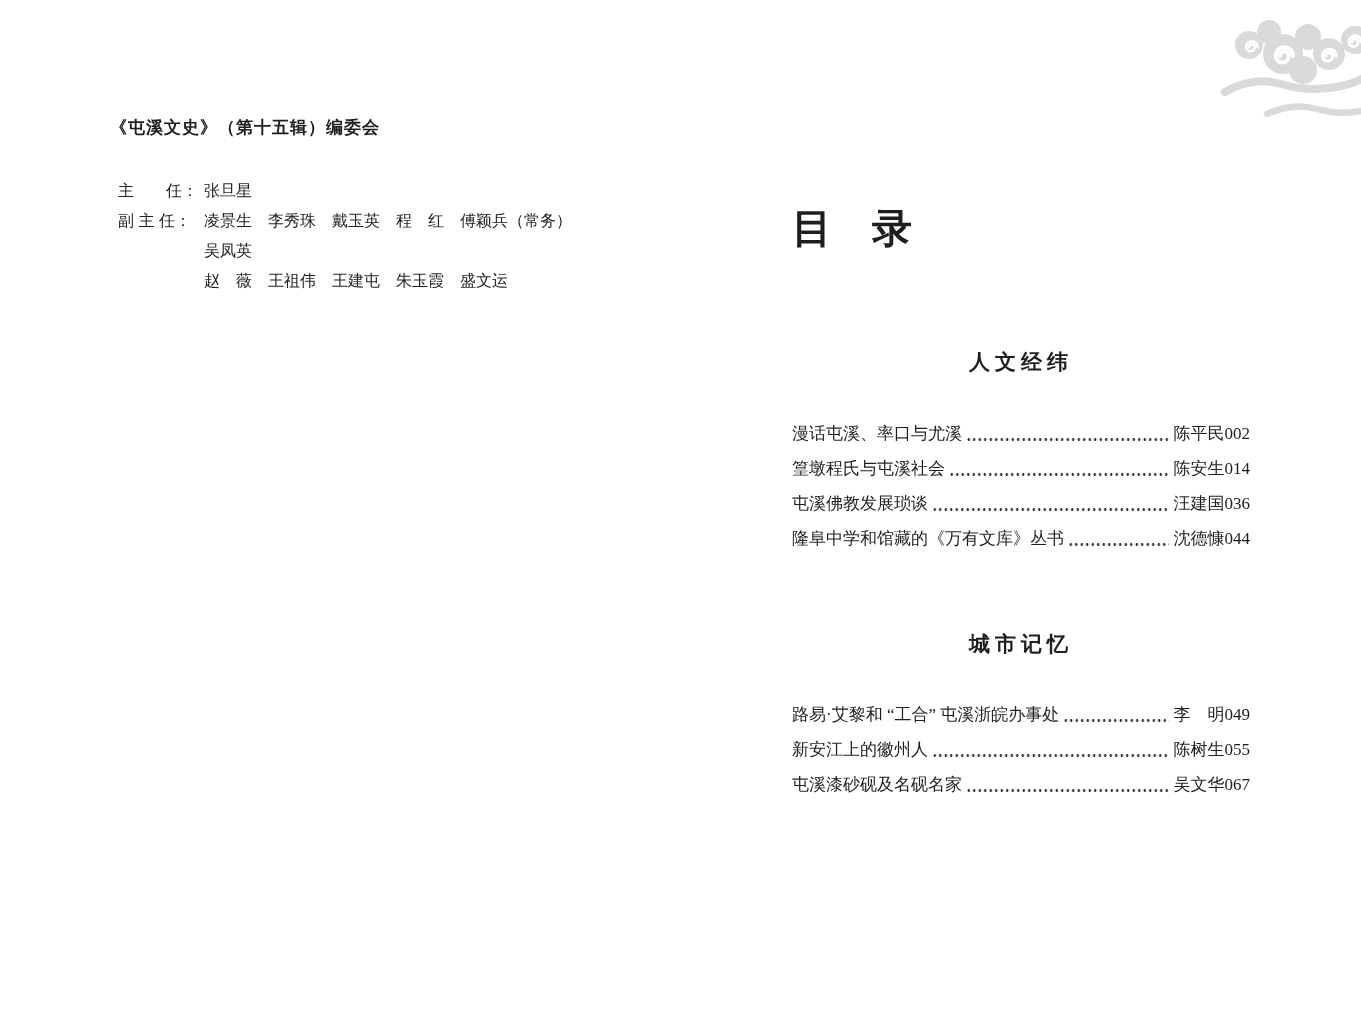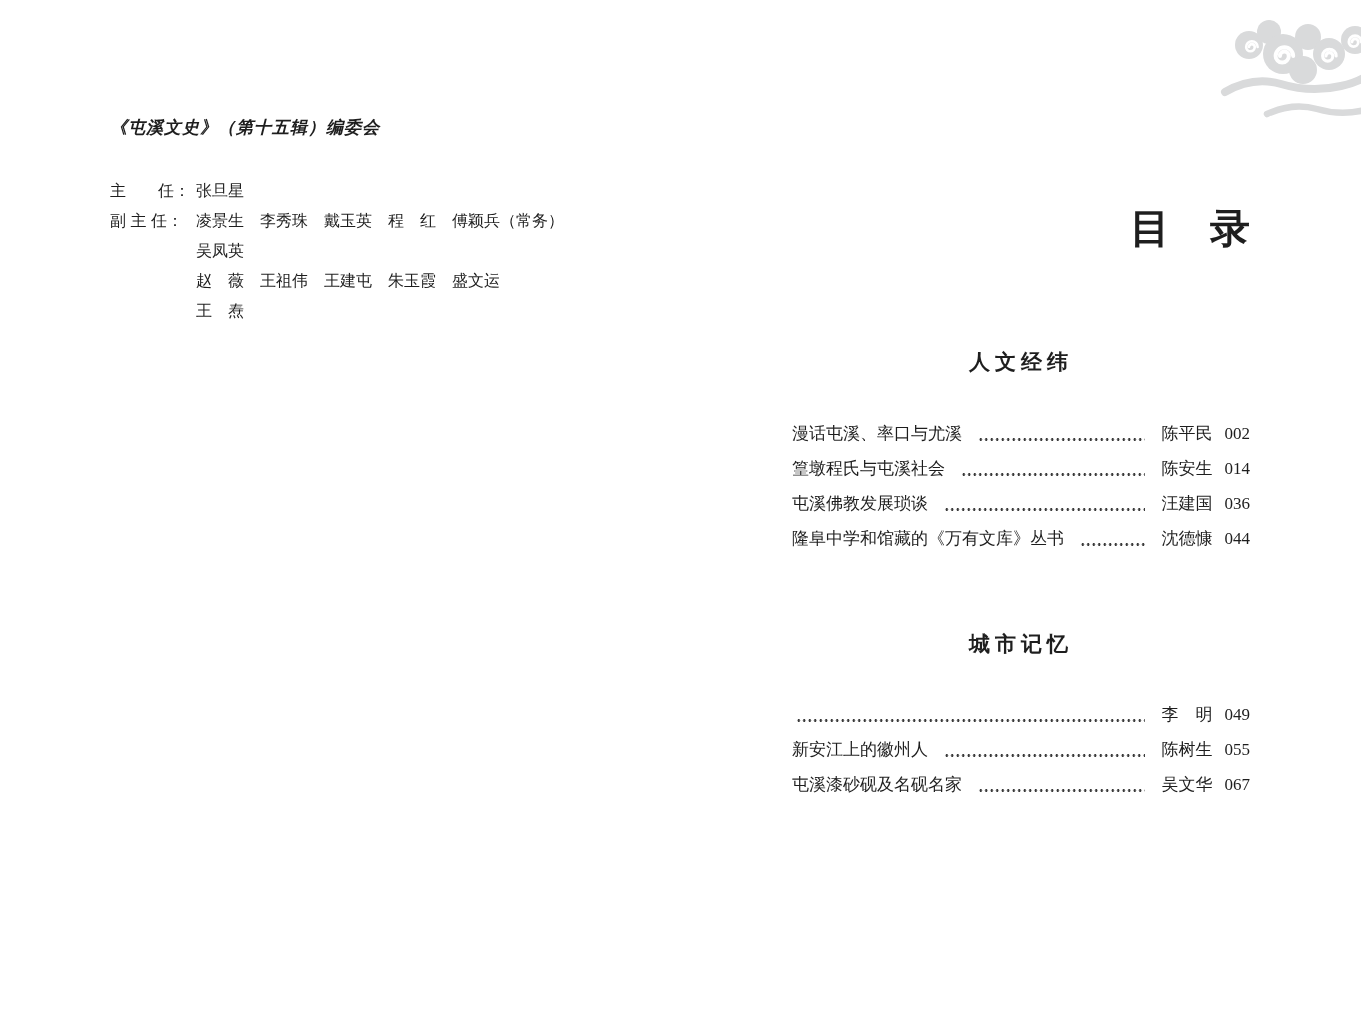--- a/index.html
+++ b/index.html
@@ -27,25 +27,24 @@
   .lp-title {
     position: absolute;
     left: 110px;
     top: 118px;
     font-size: 17px;
     font-weight: bold;
     letter-spacing: 1px;
     line-height: 20px;
     white-space: nowrap;
     font-family: "Liberation Sans", sans-serif;
-    font-style: italic;
   }
   .committee {
     position: absolute;
-    left: 110px;
+    left: 118px;
     top: 176px;
     font-size: 16px;
     font-family: "Liberation Sans", sans-serif;
   }
   .c-row {
     display: flex;
     align-items: baseline;
     height: 30px;
     line-height: 30px;
     white-space: nowrap;
@@ -58,21 +57,21 @@
   .c-names { flex: none; }
 
   
   .toc-col {
     position: absolute;
     left: 792px;
     width: 458px;
   }
   .toc-title {
     top: 206px;
-    text-align: right;
+    text-align: left;
     font-size: 40px;
     font-weight: bold;
     line-height: 46px;
     white-space: nowrap;
     font-family: Liberation Serif, serif;
   }
   .toc-heading-1 { top: 348px; }
   .toc-heading-2 { top: 630px; }
   .toc-heading {
     text-align: center;
@@ -84,21 +83,20 @@
   }
   .toc-list-1 { top: 423px; }
   .toc-list-2 { top: 704px; }
   .toc-entry {
     display: flex;
     align-items: center;
     line-height: 21px;
     font-size: 17px;
     margin-bottom: 14px;
     white-space: nowrap;
-    gap: 12px;
   }
   .toc-entry-title { flex: none; }
   .dot-leader {
     flex: 1 1 auto;
     min-width: 10px;
     height: 5px;
     align-self: flex-end;
     margin: 0 5px 2px 4px;
     background-image: radial-gradient(circle, #3a3a3a 1.15px, transparent 1.5px);
     background-size: 5.5px 5px;
@@ -147,24 +145,20 @@
       <span class="c-names">凌景生　李秀珠　戴玉英　程　红　傅颖兵（常务）</span>
     </div>
       <div class="c-row">
       <span class="c-label"></span>
       <span class="c-names">吴凤英</span>
     </div>
       <div class="c-row">
       <span class="c-label"></span>
       <span class="c-names">赵　薇　王祖伟　王建屯　朱玉霞　盛文运</span>
     </div>
-      <div class="c-row">
-      <span class="c-label"></span>
-      <span class="c-names">王　焘</span>
-    </div>
     </div>
 
   <div class="toc-col toc-title">目　录</div>
 
   <div class="toc-col toc-heading toc-heading-1">人文经纬</div>
 
   <div class="toc-col toc-list-1">
       <div class="toc-entry">
       <span class="toc-entry-title">漫话屯溪、率口与尤溪</span>
       <span class="dot-leader"></span>
@@ -188,20 +182,21 @@
       <span class="dot-leader"></span>
       <span class="toc-entry-author">沈德慷</span>
       <span class="toc-entry-page">044</span>
     </div>
     </div>
 
   <div class="toc-col toc-heading toc-heading-2">城市记忆</div>
 
   <div class="toc-col toc-list-2">
       <div class="toc-entry">
+      <span class="toc-entry-title">路易·艾黎和 “工合” 屯溪浙皖办事处</span>
       <span class="dot-leader"></span>
       <span class="toc-entry-author">李　明</span>
       <span class="toc-entry-page">049</span>
     </div>
       <div class="toc-entry">
       <span class="toc-entry-title">新安江上的徽州人</span>
       <span class="dot-leader"></span>
       <span class="toc-entry-author">陈树生</span>
       <span class="toc-entry-page">055</span>
     </div>

